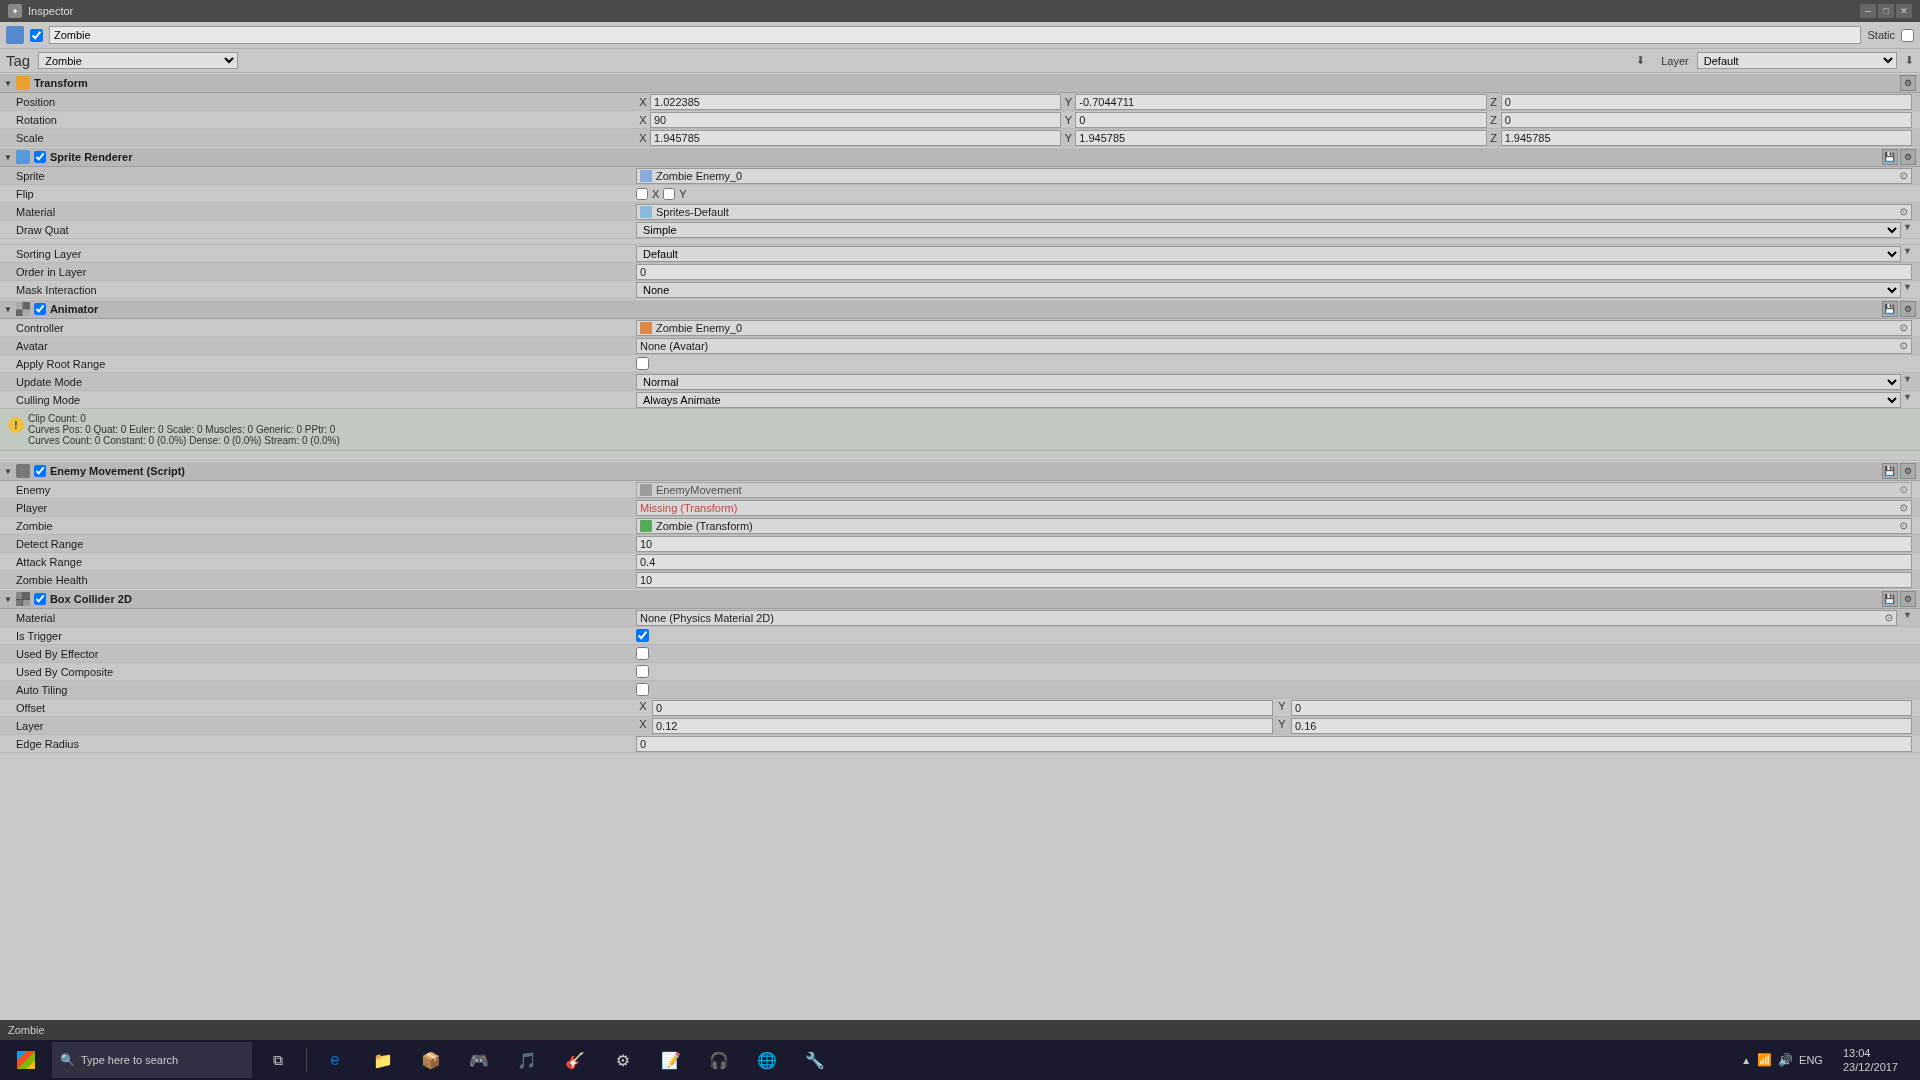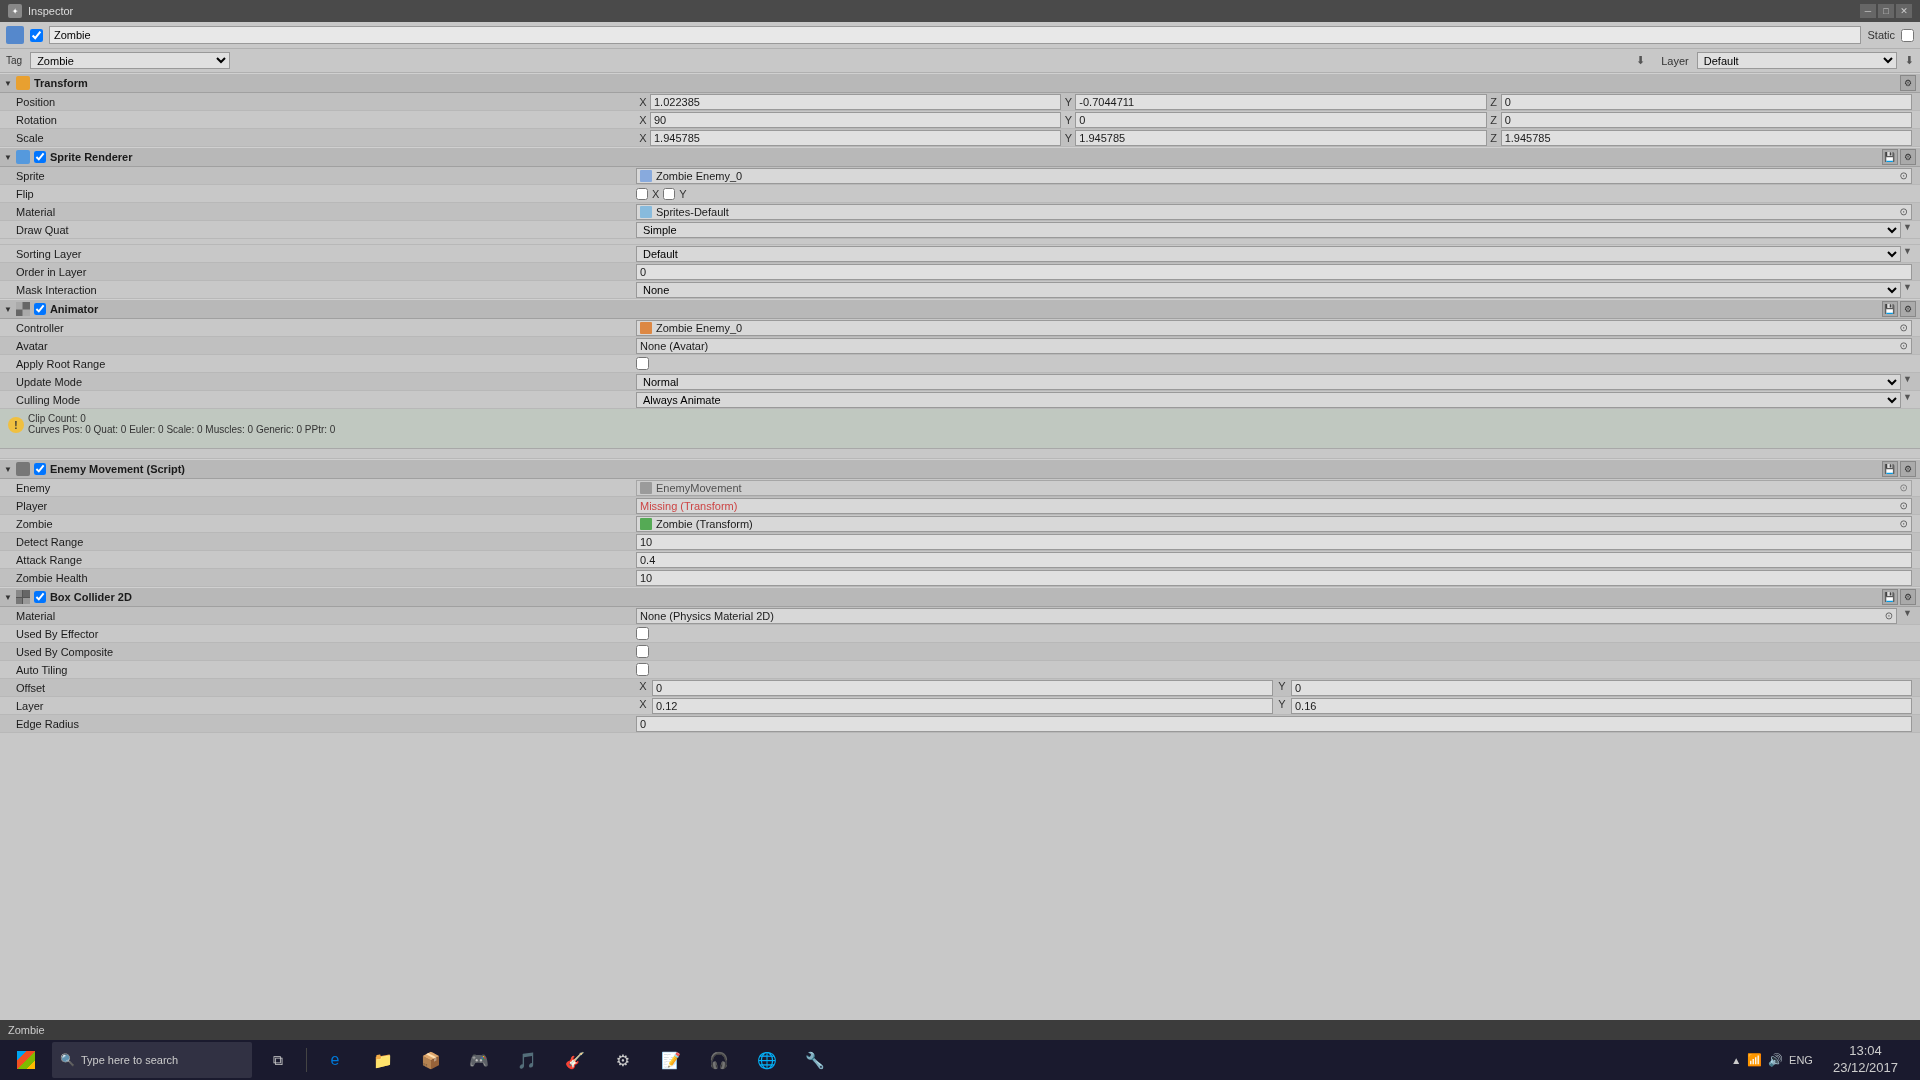--- a/index.html
+++ b/index.html
@@ -59,21 +59,21 @@
     .static-checkbox { width: 13px; height: 13px; }
 
     
     .tag-layer-row {
       display: flex;
       align-items: center;
       padding: 3px 6px;
       gap: 8px;
       border-bottom: 1px solid #b0b0b0;
     }
-    .tag-label { font-size: 10px; color: #333; }
+    .tag-label { font-size: 15px; color: #333; }
     .tag-dropdown {
       height: 17px;
       background: #e0e0e0;
       border: 1px solid #999;
       font-size: 11px;
       padding: 0 2px;
       flex: 1;
       max-width: 200px;
     }
     .layer-label { margin-left: auto; font-size: 11px; color: #333; }
@@ -283,21 +283,21 @@
       background: transparent;
       border: none;
       display: flex; align-items: center; justify-content: center;
       cursor: pointer;
       color: #ccc;
       font-size: 16px;
     }
     .taskbar-sep { width: 1px; height: 24px; background: #444; margin: 0 2px; }
     .taskbar-right { margin-left: auto; display: flex; align-items: center; gap: 4px; }
     .sys-tray { display: flex; align-items: center; gap: 6px; padding: 0 8px; }
-    .clock { color: #ccc; font-size: 13px; text-align: center; line-height: 1.3; padding: 0 8px; }
+    .clock { color: #ccc; font-size: 11px; text-align: left; line-height: 1.3; padding: 0 8px; }
 
     
     .inspector-content::-webkit-scrollbar { width: 8px; }
     .inspector-content::-webkit-scrollbar-track { background: #b8b8b8; }
     .inspector-content::-webkit-scrollbar-thumb { background: #888; }
 
     .missing-ref {
       color: #cc4444;
       font-size: 11px;
     }
@@ -529,20 +529,21 @@
           <option>Always Animate</option>
         </select>
         <span style="font-size:9px;color:#555;">▼</span>
       </div>
     </div>
 
     <div class="info-box">
       <div class="info-icon">!</div>
       <div>Clip Count: 0</div>
       <div>Curves Pos: 0 Quat: 0 Euler: 0 Scale: 0 Muscles: 0 Generic: 0 PPtr: 0</div>
+      <div>Curves Count: 0 Constant: 0 (0.0%) Dense: 0 (0.0%) Stream: 0 (0.0%)</div>
     </div>
 
     <div class="spacer-row" style="height:10px;"></div>
 
     <div class="section-header">
       <span class="triangle">▼</span>
       <div class="section-icon" style="background:#777;width:14px;height:14px;border-radius:2px;"></div>
       <input type="checkbox" class="section-checkbox" checked="" style="">
       <span class="section-title">Enemy Movement (Script)</span>
       <div class="section-btns">
@@ -625,20 +626,26 @@
       <span class="prop-label">Material</span>
       <div class="prop-value">
         <div class="obj-ref">
           <span>None (Physics Material 2D)</span>
           <span class="obj-ref-circle">⊙</span>
         </div>
         <span style="font-size:9px;color:#555;margin-left:4px;">▼</span>
       </div>
     </div>
 
+    <div class="prop-row">
+      <span class="prop-label">Is Trigger</span>
+      <div class="prop-value">
+        <input type="checkbox" class="prop-checkbox" checked="" style="">
+      </div>
+    </div>
 
     <div class="prop-row">
       <span class="prop-label">Used By Effector</span>
       <div class="prop-value">
         <input type="checkbox" class="prop-checkbox" style="">
       </div>
     </div>
 
     <div class="prop-row">
       <span class="prop-label">Used By Composite</span>

